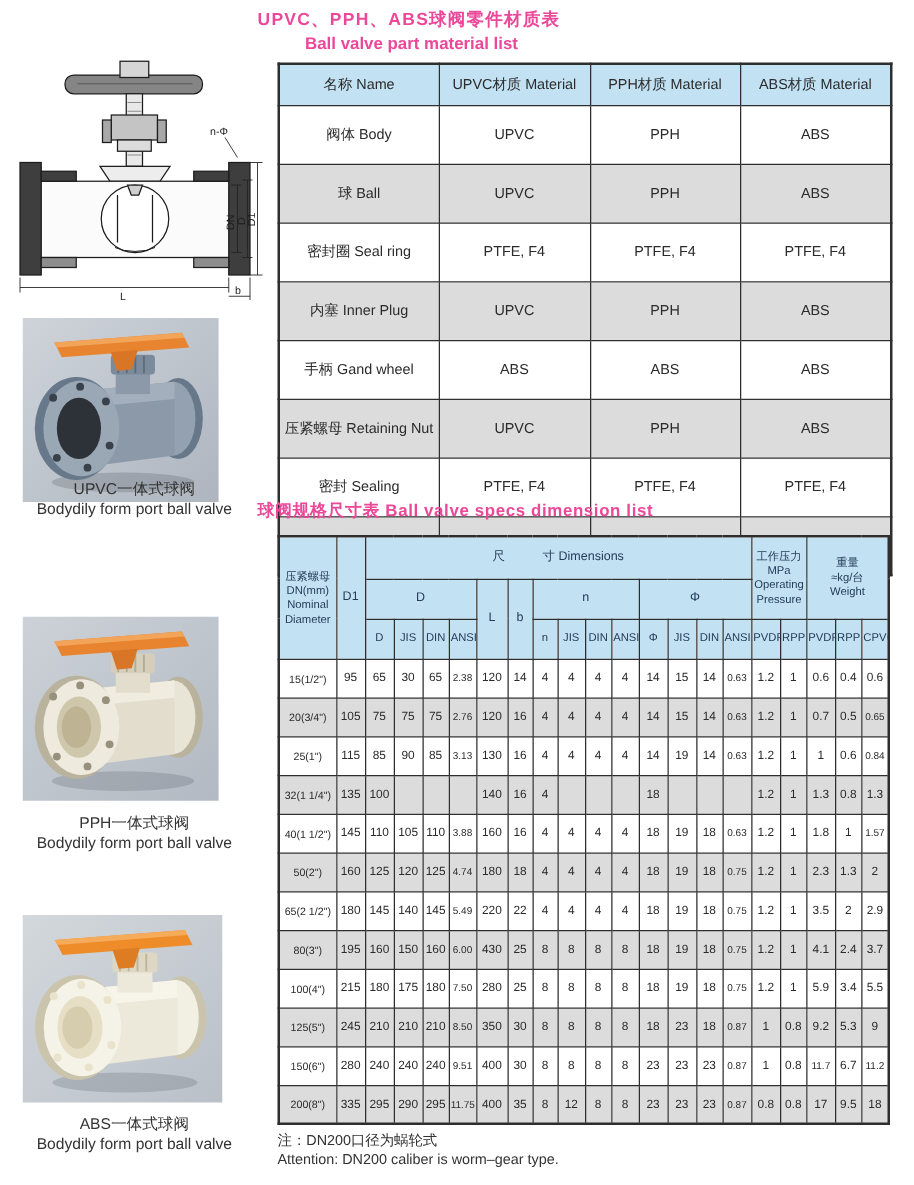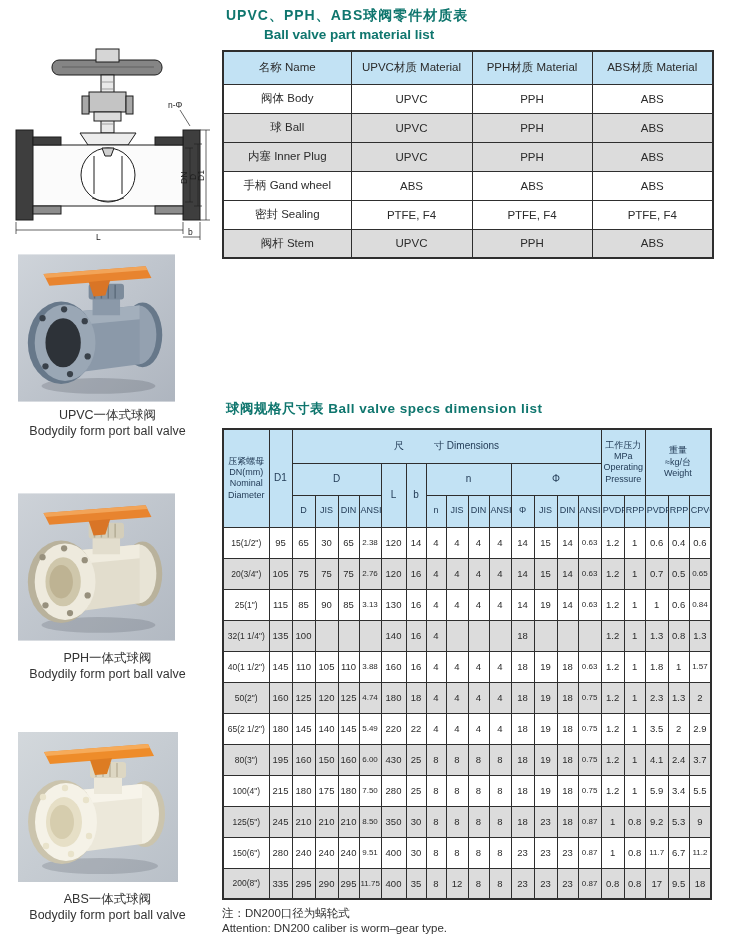--- a/index.html
+++ b/index.html
@@ -2,35 +2,35 @@
 <html><head>
 <meta charset="utf-8">
 <style>
   * { margin:0; padding:0; box-sizing:border-box; }
   html,body { background:#fff; }
   body {
     width:731px; height:948px; position:relative; overflow:hidden;
     font-family:"Liberation Sans","DejaVu Sans",sans-serif; color:#2b2b2b;
   }
   
-  .sec-title { position:absolute; left:226px; color:#0f766e; font-weight:bold; }
+  .sec-title { position:absolute; left:206px; color:#ec4899; font-weight:bold; }
   #mat-title { top:7px; }
   #mat-title .zh { font-size:14px; letter-spacing:1px; }
   #mat-title .en { font-size:13.5px; margin-top:2px;padding-left:38px; }
   #dim-title { top:400px; font-size:13.5px; letter-spacing:0.5px; }
 
   
   table { border-collapse:collapse; table-layout:fixed; background:#fff; }
   th,td { border:1px solid #2e2e2e; text-align:center; vertical-align:middle; padding:0 1px; overflow:hidden; }
   thead th { background:#c2e2f4; font-weight:normal;margin-left:24px; }
   tr.alt td { background:#dcdcdc; }
 
   #mat-table { position:absolute; left:222px; top:50px; width:490px; border:2px solid #2e2e2e; }
   #mat-table th { height:33px; font-size:11.5px; }
-  #mat-table td { height:29px; font-size:11.5px;margin-top:24px; }
+  #mat-table td { height:47px; font-size:11.5px;margin-top:24px; }
 
   #dim-table { position:absolute; left:222px; top:428px; width:490px; border:2px solid #2e2e2e; }
   #dim-table th { font-size:10px; color:#233c57; line-height:1.25; }
   #dim-table th.pre { white-space:pre-line; font-size:9px; }
   #dim-table tr.hr1 th { height:34px; }
   #dim-table tr.hr2 th { height:32px; }
   #dim-table tr.hr3 th { height:32px; font-size:9px; }
   #dim-table td { height:31px; font-size:9.5px; }
   #dim-table td.c0 { font-size:8.5px; }
   #dim-table td.sm { font-size:8px; }
@@ -38,21 +38,21 @@
   #dim-note { position:absolute; left:222px; top:906px; font-size:11.5px; line-height:15px; color:#333; }
 
   
   #tech-drawing { position:absolute; left:4px; top:44px; width:210px; height:200px; }
   .photo { position:absolute; left:18px; }
   #photo-upvc { top:250px; width:157px; height:156px; }
   #photo-pph  { top:490px; width:157px; height:154px; }
   #photo-abs  { top:726px; width:160px; height:162px; }
   .photo svg { width:100%; height:100%; display:block; }
   .caption { position:absolute; left:0; width:215px; text-align:center; font-size:12.5px; line-height:16px; color:#333; }
-  #cap-upvc { top:407px; }
+  #cap-upvc { top:383px; }
   #cap-pph  { top:650px; }
   #cap-abs  { top:891px; }
 
   
   .photo-upvc { --bg1:#cdd2d8; --bg2:#b3bac3; --body:#94a1b0; --bodyd:#67788a; --face:#a7b3c0; --bore:#2d3238; --hole:#3a4next; }
   .photo-upvc { --hole:#39414a; }
   .photo-pph  { --bg1:#c9cfd5; --bg2:#b6bdc6; --body:#e8e4d6; --bodyd:#b9b29c; --face:#efeadd; --bore:#cec5a9; --hole:#97907d; }
   .photo-abs  { --bg1:#d0d5da; --bg2:#bcc3cb; --body:#f2efe3; --bodyd:#cbc4ad; --face:#f6f3e8; --bore:#e6dfc6; --hole:#d8d0b4; }
 </style>
 </head>
@@ -84,30 +84,42 @@
         <td>UPVC</td>
         <td>PPH</td>
         <td>ABS</td>
       </tr>
       <tr class="alt">
         <td>球 Ball</td>
         <td>UPVC</td>
         <td>PPH</td>
         <td>ABS</td>
       </tr>
+      <tr>
+        <td>密封圈 Seal ring</td>
+        <td>PTFE, F4</td>
+        <td>PTFE, F4</td>
+        <td>PTFE, F4</td>
+      </tr>
       <tr class="alt">
         <td>内塞 Inner Plug</td>
         <td>UPVC</td>
         <td>PPH</td>
         <td>ABS</td>
       </tr>
       <tr>
         <td>手柄 Gand wheel</td>
         <td>ABS</td>
         <td>ABS</td>
+        <td>ABS</td>
+      </tr>
+      <tr class="alt">
+        <td>压紧螺母 Retaining Nut</td>
+        <td>UPVC</td>
+        <td>PPH</td>
         <td>ABS</td>
       </tr>
       <tr>
         <td>密封 Sealing</td>
         <td>PTFE, F4</td>
         <td>PTFE, F4</td>
         <td>PTFE, F4</td>
       </tr>
       <tr class="alt">
         <td>阀杆 Stem</td>

